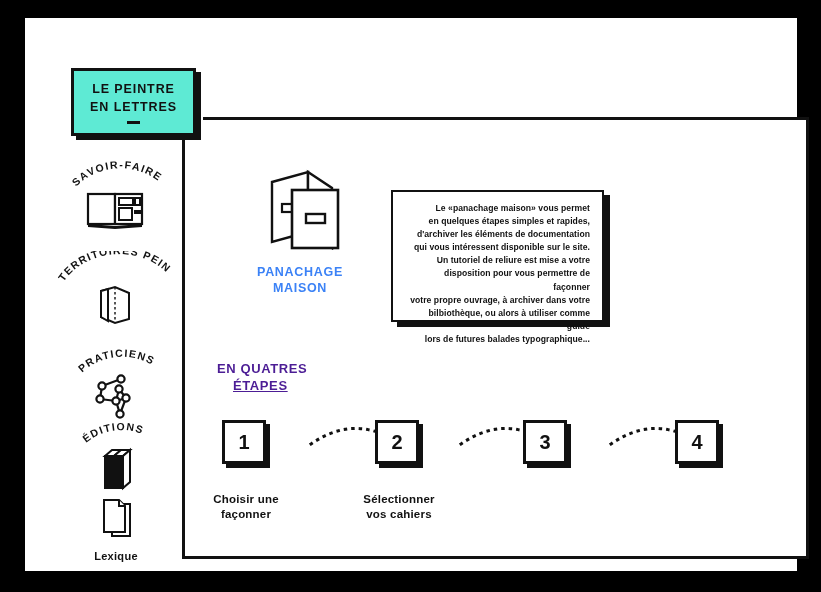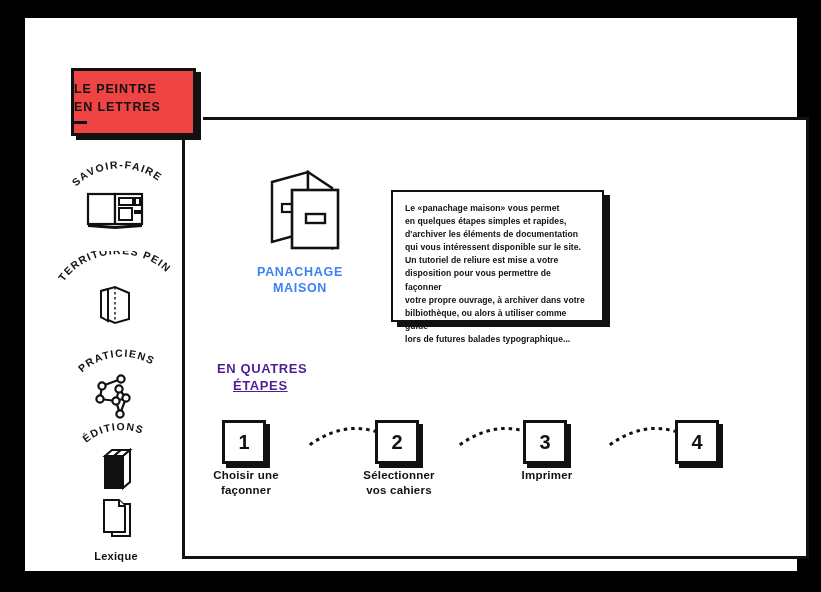--- a/index.html
+++ b/index.html
@@ -26,25 +26,25 @@
   #logo-shadow {
     position: absolute;
     left: 51px; top: 54px;
     width: 125px; height: 68px;
     background: #111111;
   }
   #logo-box {
     position: absolute;
     left: 46px; top: 50px;
     width: 125px; height: 68px;
-    background: #ef4444;
+    background: #5eead4;
     border: 3px solid #111111;
     display: flex;
     flex-direction: column;
-    align-items: flex-start;
+    align-items: center;
     justify-content: center;
   }
   .logo-line {
     font-size: 12.5px;
     font-weight: bold;
     letter-spacing: 0.9px;
     color: #111111;
     line-height: 18px;
     white-space: nowrap;
   }
@@ -118,20 +118,21 @@
     width: 213px; height: 132px;
     background: #111111;
   }
   #desc-card {
     position: absolute;
     left: 366px; top: 172px;
     width: 213px; height: 132px;
     background: #ffffff;
     border: 2px solid #111111;
     padding: 10px 12px;
+    text-align: right;
   }
   #desc-text {
     font-size: 8.6px;
     line-height: 13.1px;
     font-weight: bold;
     color: #111111;
     white-space: pre-line;
     letter-spacing: 0.05px;
   }
 
@@ -171,21 +172,21 @@
     background: #ffffff;
     border: 3px solid #111111;
     display: flex;
     align-items: center;
     justify-content: center;
     font-size: 20px;
     font-weight: bold;
     color: #111111;
   }
   .step-label {
-    margin-top: 0;
+    margin-top: 24px;
     font-size: 11.5px;
     font-weight: bold;
     line-height: 15px;
     color: #111111;
     letter-spacing: 0.2px;
   }
   .arc {
     position: absolute;
     top: 398px;
     width: 95px; height: 34px;
@@ -368,23 +369,20 @@
         <span>Sélectionner</span><br>
         <span>vos cahiers</span>
       </div>
     </div>
 
     <div class="step" style="left:447px;">
       <div class="step-box-wrap">
         <div class="step-box-shadow"></div>
         <div class="step-box">3</div>
       </div>
-      <div class="step-label">
-        <span>Imprimer</span>
-      </div>
     </div>
 
     <div class="step" style="left:599px;">
       <div class="step-box-wrap">
         <div class="step-box-shadow"></div>
         <div class="step-box">4</div>
       </div>
     </div>
 
   </div>

